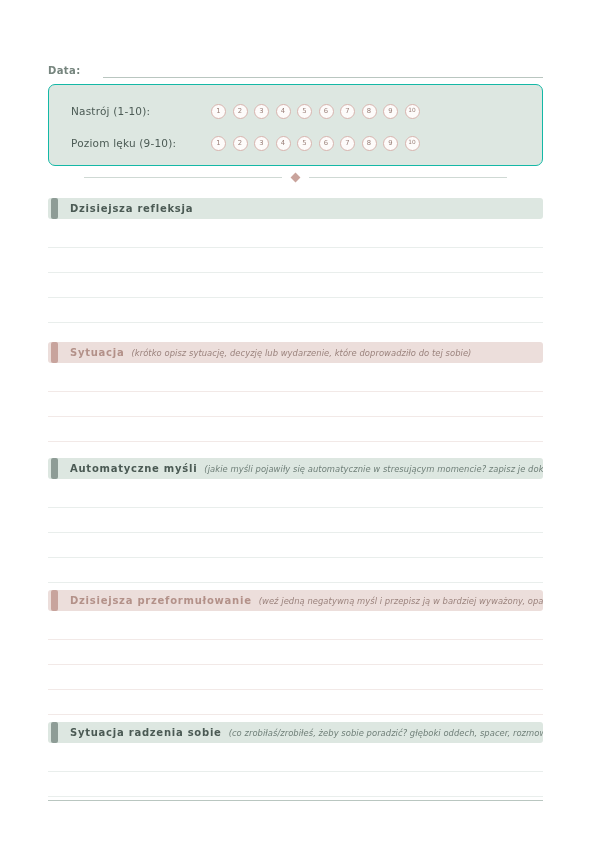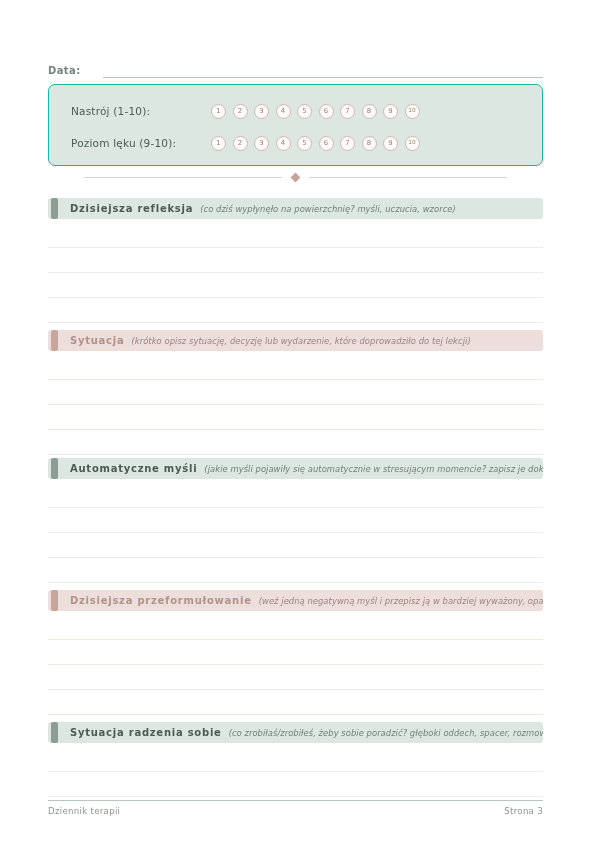--- a/index.html
+++ b/index.html
@@ -250,35 +250,34 @@
   <div class="ornament">
     <span class="ornament-line"></span>
     <span class="ornament-diamond"></span>
     <span class="ornament-line"></span>
   </div>
 
   <div class="section theme-green" style="top:198px;">
     <div class="sec-header">
       <span class="accent"></span>
       <span class="sec-title">Dzisiejsza refleksja</span>
-      <span class="sec-hint">(co dziś wypłynęło na powierzchnię? myśli, uczucia, wzorce)</span>
     </div>
     <div class="rules">
       <span class="rule" style="top:28px;"></span>
       <span class="rule" style="top:53px;"></span>
       <span class="rule" style="top:78px;"></span>
       <span class="rule" style="top:103px;"></span>
     </div>
   </div>
 
-  <div class="section theme-rose" style="top:330px;">
+  <div class="section theme-rose" style="top:342px;">
     <div class="sec-header">
       <span class="accent"></span>
       <span class="sec-title">Sytuacja</span>
-      <span class="sec-hint">(krótko opisz sytuację, decyzję lub wydarzenie, które doprowadziło do tej lekcji)</span>
+      <span class="sec-hint">(krótko opisz sytuację, decyzję lub wydarzenie, które doprowadziło do tej sobie)</span>
     </div>
     <div class="rules">
       <span class="rule" style="top:28px;"></span>
       <span class="rule" style="top:53px;"></span>
       <span class="rule" style="top:78px;"></span>
       <span class="rule" style="top:103px;"></span>
     </div>
   </div>
 
   <div class="section theme-green" style="top:458px;text-align:right;">
@@ -315,18 +314,14 @@
       <span class="sec-title">Sytuacja radzenia sobie</span>
       <span class="sec-hint">(co zrobiłaś/zrobiłeś, żeby sobie poradzić? głęboki oddech, spacer, rozmowa...)</span>
     </div>
     <div class="rules">
       <span class="rule" style="top:28px;"></span>
       <span class="rule" style="top:53px;"></span>
     </div>
   </div>
 
   <div class="footer-rule"></div>
-  <div class="footer">
-    <span>Dziennik terapii</span>
-    <span>Strona 3</span>
-  </div>
 
 </div>
 
 </body></html>

